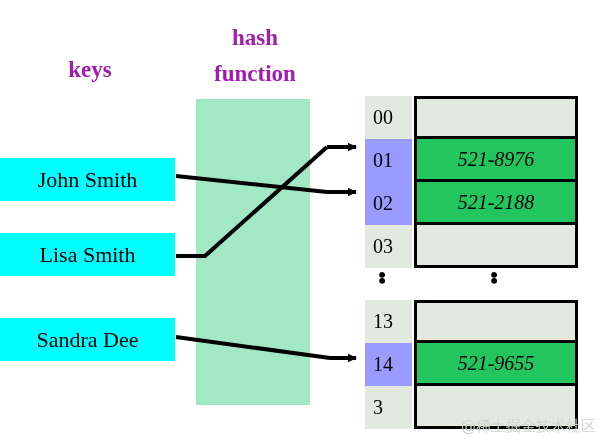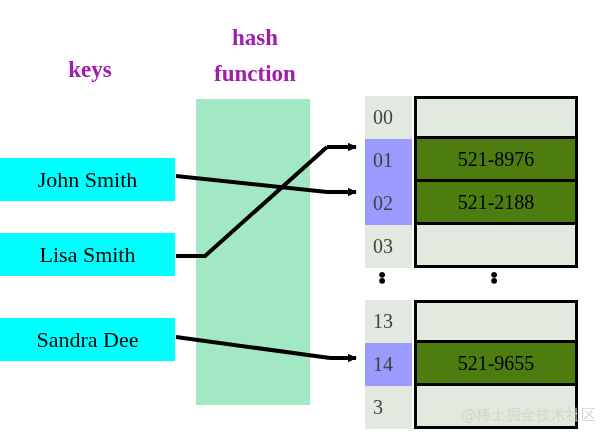--- a/index.html
+++ b/index.html
@@ -72,42 +72,42 @@
     display: flex;
     align-items: stretch;
   }
   .bucket-index {
     width: 47px;
     box-sizing: border-box;
     display: flex;
     align-items: center;
     padding-left: 8px;
     font-size: 20px;
-    color: #404040;
+    color: #000000;
     background: #e2e9de;
   }
   .bucket-index.hl { background: #9a9aff; }
 
   .bucket-gap { width: 2px; }
 
   .bucket-value {
     width: 164px;
     box-sizing: border-box;
     border-left: 3px solid #000000;
     border-right: 3px solid #000000;
     border-bottom: 3px solid #000000;
     background: #e2e9de;
     display: flex;
     align-items: center;
     justify-content: center;
     font-size: 20px;
     color: #000000;
   }
   .bucket-row:first-child .bucket-value { border-top: 3px solid #000000; }
-  .bucket-value.filled { background: #4d7c0f; }
+  .bucket-value.filled { background: #22c55e; font-style: italic; }
 
   
   .ellipsis {
     position: absolute;
     font-size: 22px;
     font-weight: bold;
     color: #000000;
     line-height: 6px;
     letter-spacing: 0;
     text-align: center;
@@ -123,21 +123,21 @@
     top: 0;
     width: 604px;
     height: 440px;
     pointer-events: none;
   }
 
   
   #watermark {
     position: absolute;
     right: 8px;
-    bottom: 15px;
+    bottom: 4px;
     font-size: 15px;
     color: #cfd6cd;
     font-family: "DejaVu Sans", sans-serif;
     white-space: nowrap;
   }
 </style>
 </head>
 <body>
 
 <div id="page">

